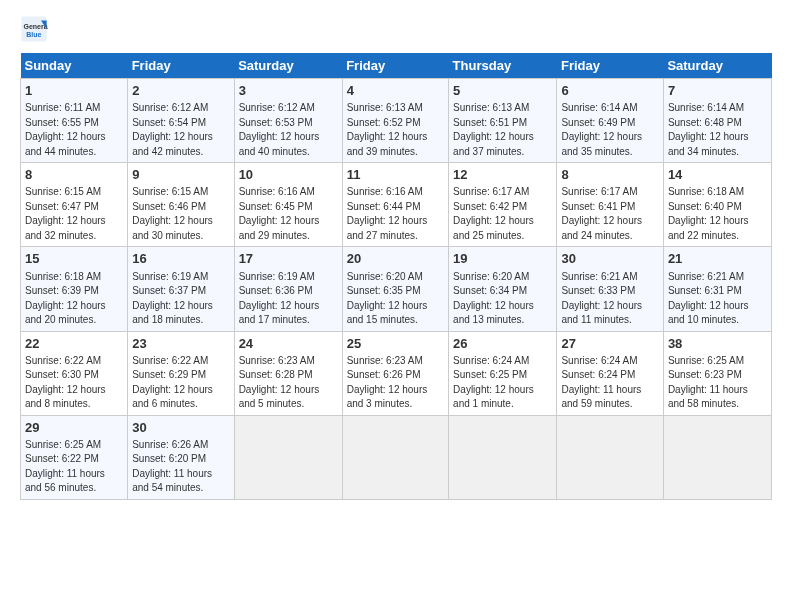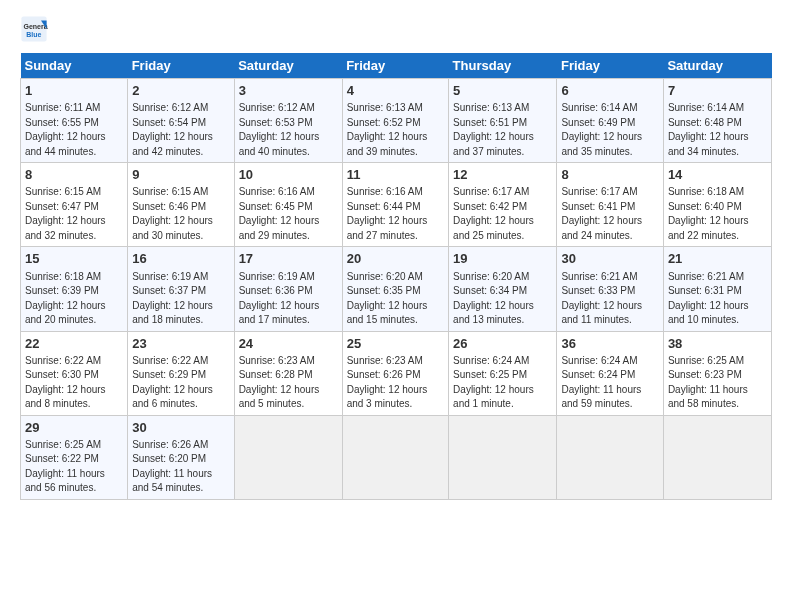--- a/index.html
+++ b/index.html
@@ -224,21 +224,21 @@
           </td>
           <td>
             <span class="day-num">25</span>
             <div class="day-cell-content">Sunrise: 6:23 AM<br>Sunset: 6:26 PM<br>Daylight: 12 hours and 3 minutes.</div>
           </td>
           <td>
             <span class="day-num">26</span>
             <div class="day-cell-content">Sunrise: 6:24 AM<br>Sunset: 6:25 PM<br>Daylight: 12 hours and 1 minute.</div>
           </td>
           <td>
-            <span class="day-num">36</span>
+            <span class="day-num">27</span>
             <div class="day-cell-content">Sunrise: 6:24 AM<br>Sunset: 6:24 PM<br>Daylight: 11 hours and 59 minutes.</div>
           </td>
           <td>
             <span class="day-num">38</span>
             <div class="day-cell-content">Sunrise: 6:25 AM<br>Sunset: 6:23 PM<br>Daylight: 11 hours and 58 minutes.</div>
           </td>
         </tr>
         <tr>
           <td>
             <span class="day-num">29</span>

